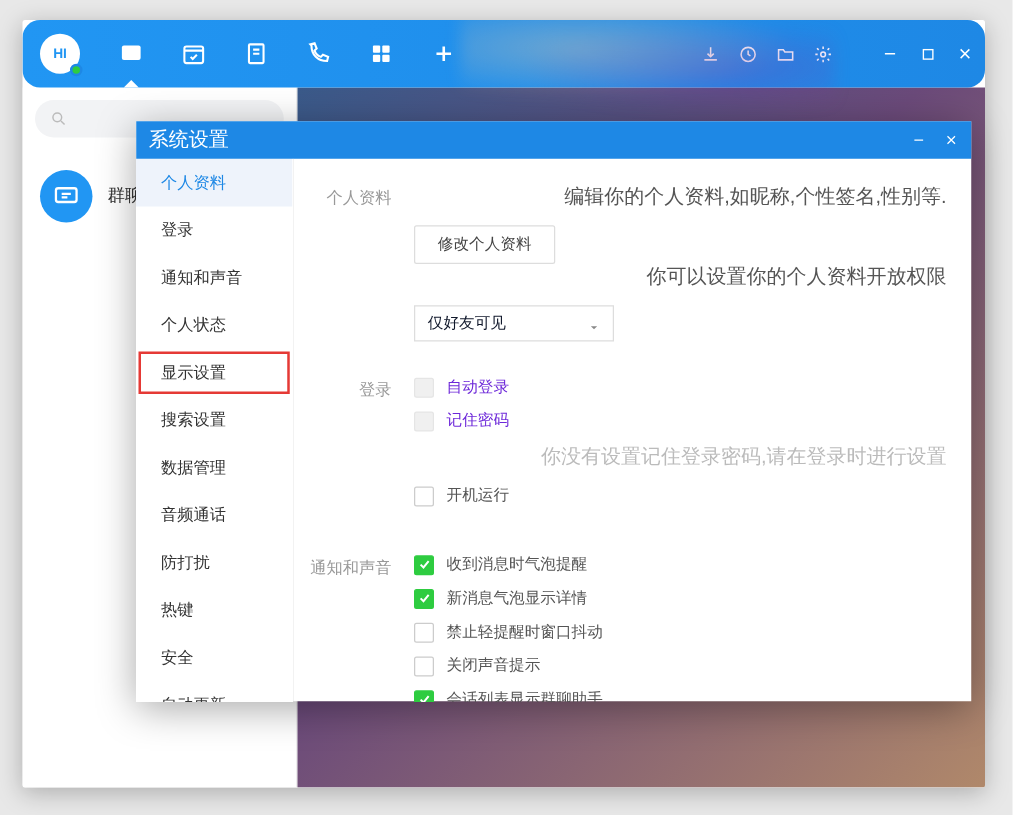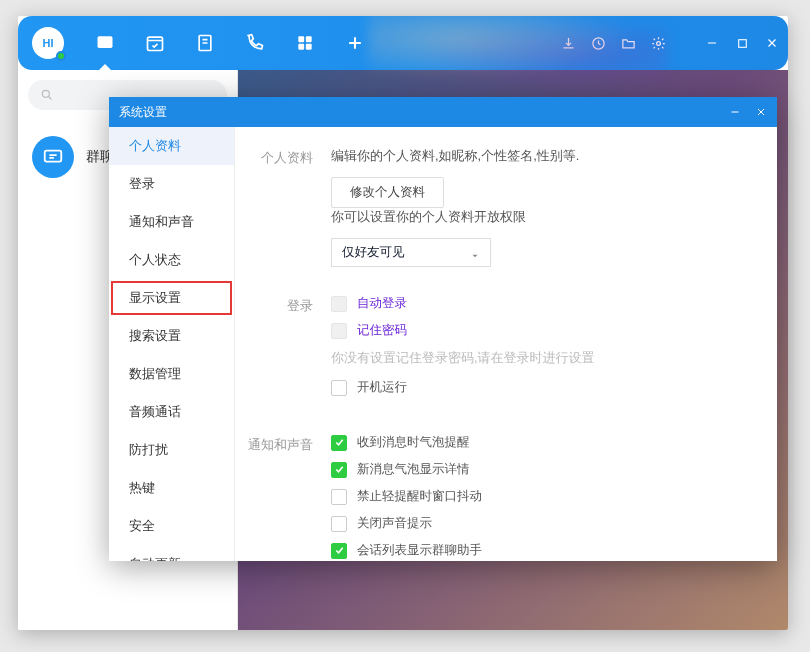--- a/index.html
+++ b/index.html
@@ -37,33 +37,33 @@
   .contact-label { font-size: 14px; color: #333; }
   .right-panel { flex:1; background: linear-gradient(135deg,#3a5a8a 0%,#6b4a7a 45%,#b0886a 100%); }
   
   .dialog {
     position: absolute; left: 109px; top: 97px; width: 668px; height: 464px;
     background: #fff; box-shadow: 0 6px 30px rgba(0,0,0,0.35); z-index: 10;
     display:flex; flex-direction:column;
   }
   .dialog-title {
     height: 30px; background: #1e88e5; color:#fff; display:flex; align-items:center;
-    padding: 0 10px; font-size: 12px;
+    padding: 0 10px; font-size: 16px;
   }
   .dialog-title .win-ctrls { margin-left:auto; display:flex; gap: 14px; }
   .dialog-body { flex:1; display:flex; overflow:hidden; }
   .settings-nav { width: 126px; background:#fff; border-right:1px solid #eee; overflow:auto; }
   .settings-nav-item { padding: 10px 20px; font-size: 13px; color:#333; cursor:pointer; }
   .settings-nav-item.active { background:#eef3fb; color:#1e88e5; }
   .settings-nav-item.highlighted { outline: 2px solid #e53935; outline-offset: -4px; color:#333; }
   .settings-content { flex:1; padding: 20px 20px 0 0; overflow:auto; font-size: 13px; color:#555; }
   .section { display:flex; margin-bottom: 28px; }
   .section-label { width: 96px; text-align:right; color:#999; font-size:13px; padding-right: 18px; padding-top:2px;}
   .section-body { flex:1; }
-  .desc { color:#555; margin-bottom: 12px; font-size:13px;}
+  .desc { color:#555; margin-bottom: 12px; font-size:16px;text-align:right;}
   .desc.muted { color:#bbb; }
   .btn { display:inline-block; border:1px solid #ddd; padding: 6px 18px; font-size:12.5px; color:#444; background:#fff; border-radius:2px; cursor:pointer; }
   .select { display:inline-flex; align-items:flex-end; justify-content:space-between; border:1px solid #ddd; padding: 5px 10px; width: 160px; font-size:12.5px; color:#0f172a; cursor:pointer;}
   .check-row { display:flex; align-items:center; gap: 10px; margin-bottom: 10px; font-size:12.5px; color:#555;}
   .check-row.muted { color:#6d28d9; }
   .checkbox { width: 16px; height: 16px; border:1px solid #ccc; border-radius:2px; display:flex; align-items:center; justify-content:center; background:#fff; }
   .checkbox.checked { background:#2ecc40; border-color:#2ecc40; }
   .checkbox.checked svg { stroke:#fff; }
   .checkbox.disabled { background:#f0f0f0; border-color:#e5e5e5; }
   

